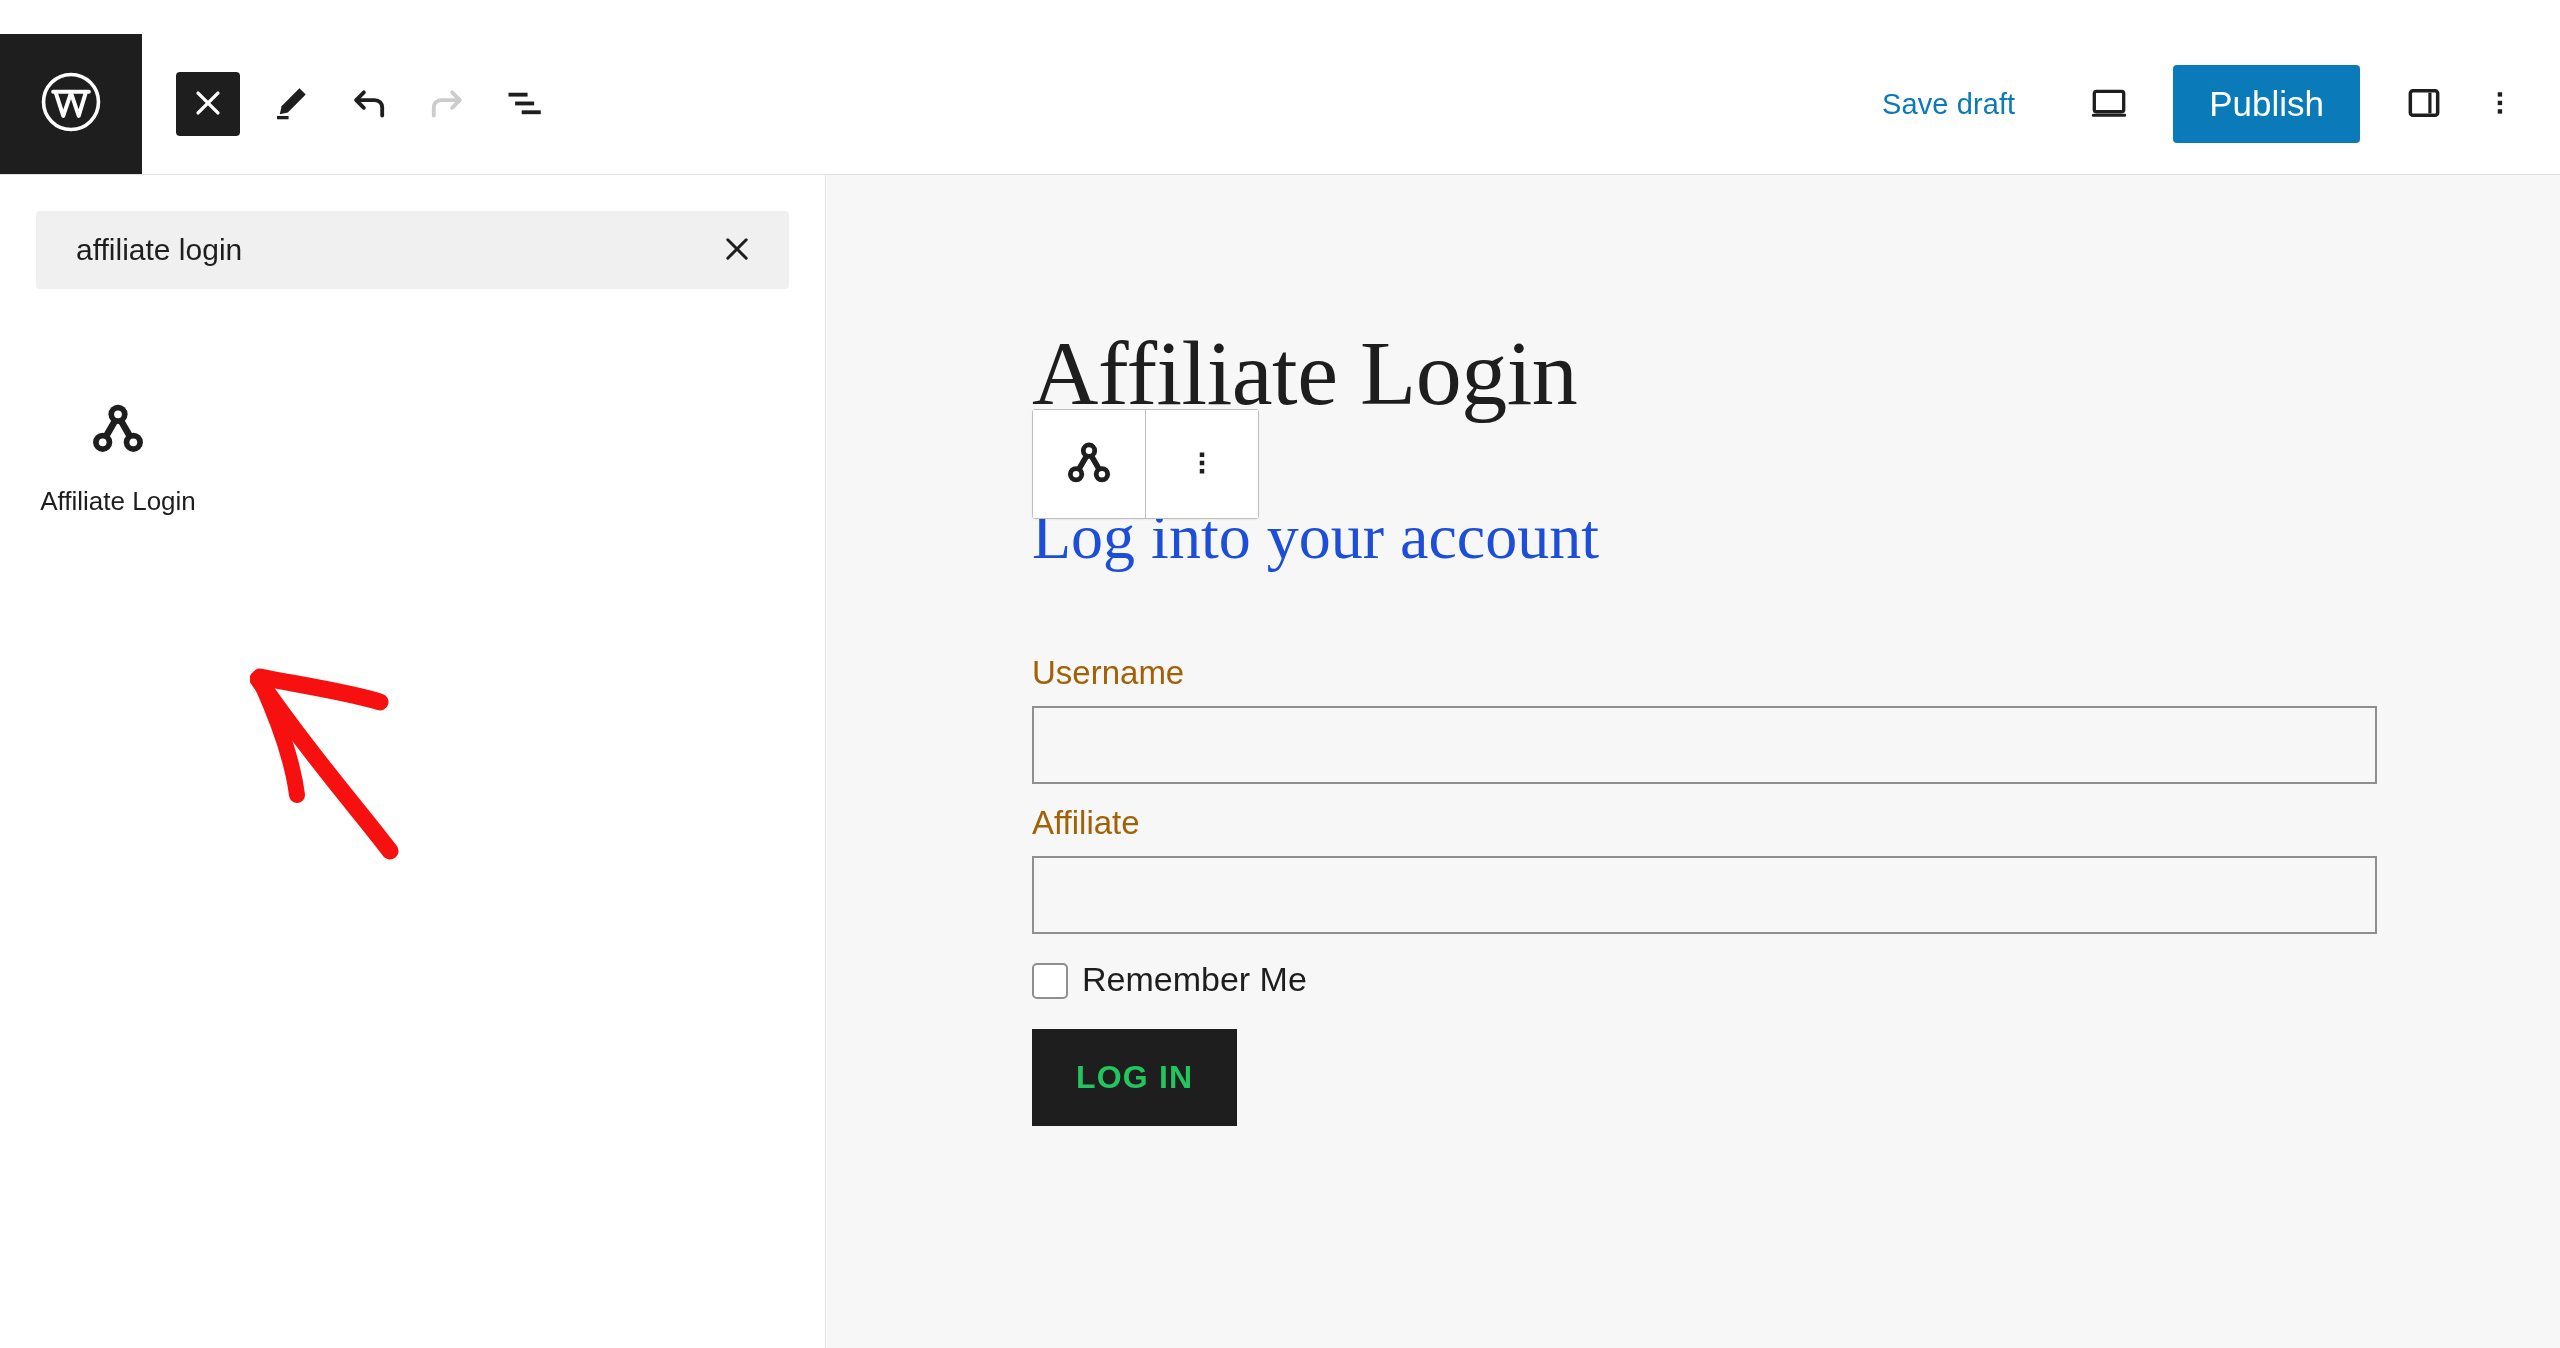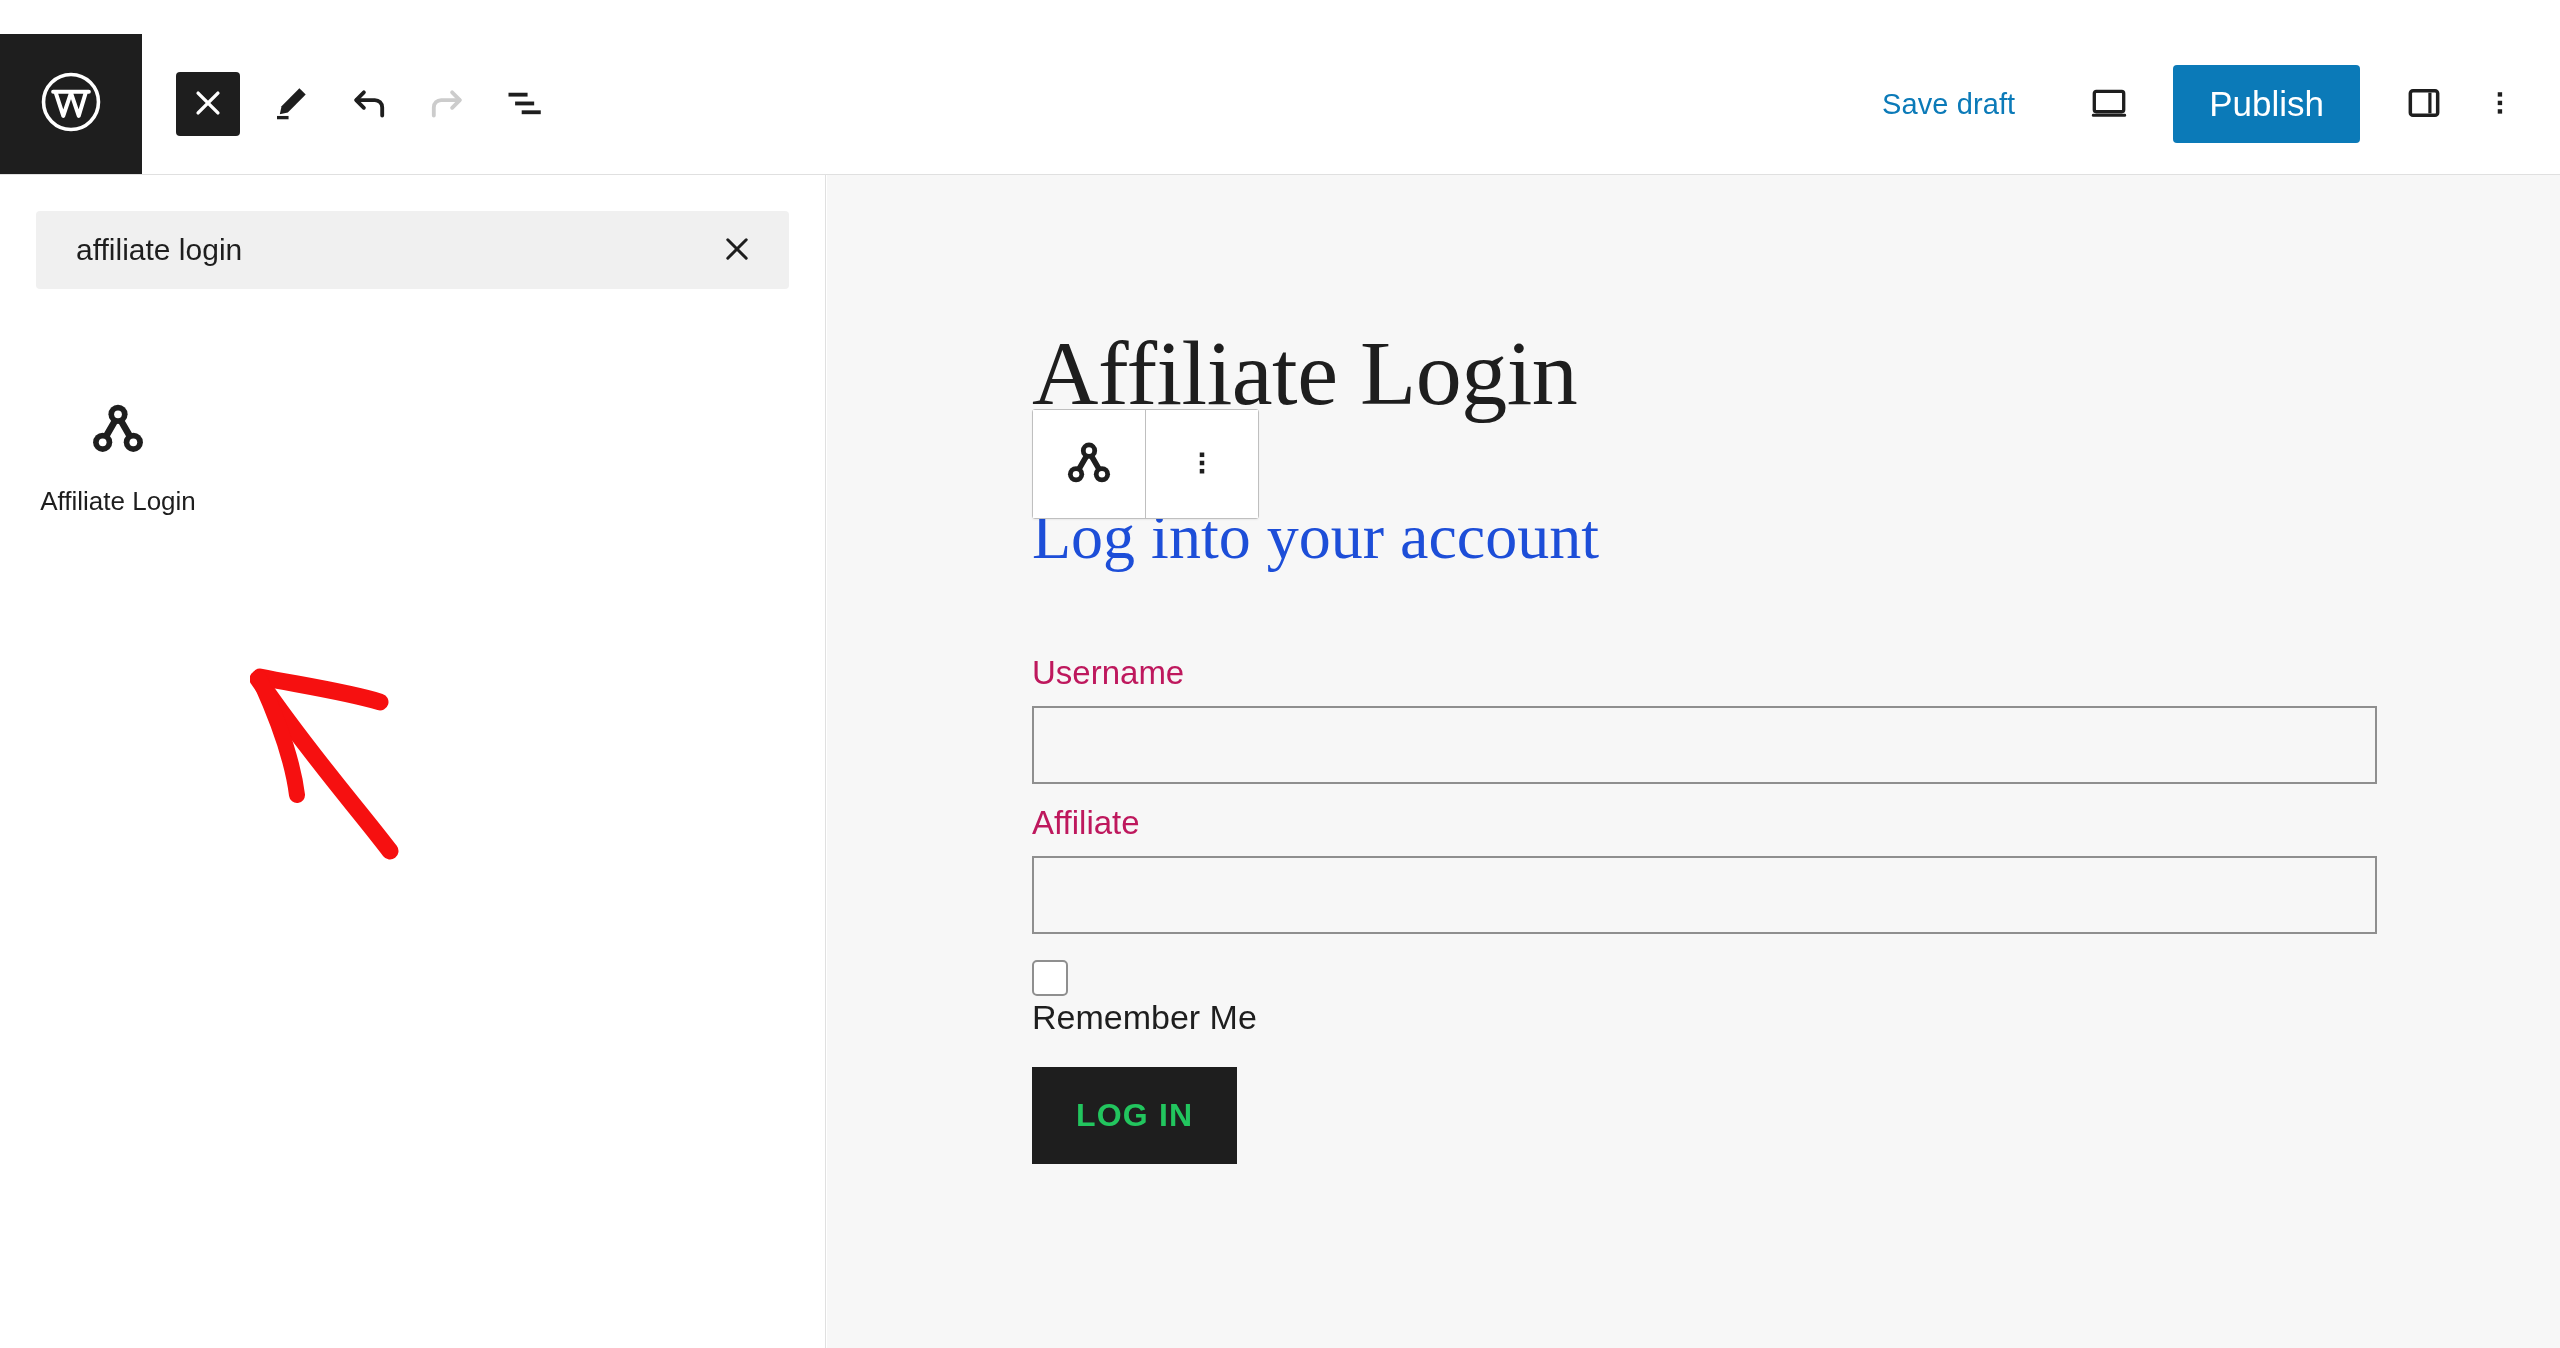--- a/index.html
+++ b/index.html
@@ -124,33 +124,33 @@
     display: flex; align-items: center; justify-content: center; cursor: pointer;
   }
   .bt-divider { width: 1px; background: #bfbfbf; }
   .sub-heading {
     font-family: "Liberation Serif", serif;
     font-size: 64px; font-weight: 400; color: #1d4ed8;
     margin-top: 78px;
   }
   .form { margin-top: 80px; }
   .field-label {
-    font-size: 33px; color: #be185d; display: block; margin-bottom: 14px;
+    font-size: 33px; color: #a16207; display: block; margin-bottom: 14px;
     font-family: "Liberation Sans", sans-serif;
   }
   .text-field {
     display: block; width: 1345px; height: 78px;
     background: transparent;
     border: 2px solid #8f8f8f;
     font-size: 30px; padding: 0 14px; color: #1e1e1e;
     font-family: "Liberation Sans", sans-serif; border-radius: 0;
   }
   .field-group.pw { margin-top: 20px; }
   .remember-row {
-    display: flex; align-items: flex-start; gap: 2px; margin-top: 26px; flex-direction: column;
+    display: flex; align-items: flex-end; gap: 14px; margin-top: 26px;
   }
   .checkbox {
     width: 36px; height: 36px; background: #ffffff;
     border: 2px solid #8f8f8f; border-radius: 5px; cursor: pointer;
     flex: none; -webkit-appearance: none; appearance: none;
   }
   .remember-label { font-size: 34px; color: #1e1e1e; }
   .login-btn {
     margin-top: 30px;
     background: #1e1e1e; color: #22c55e;

